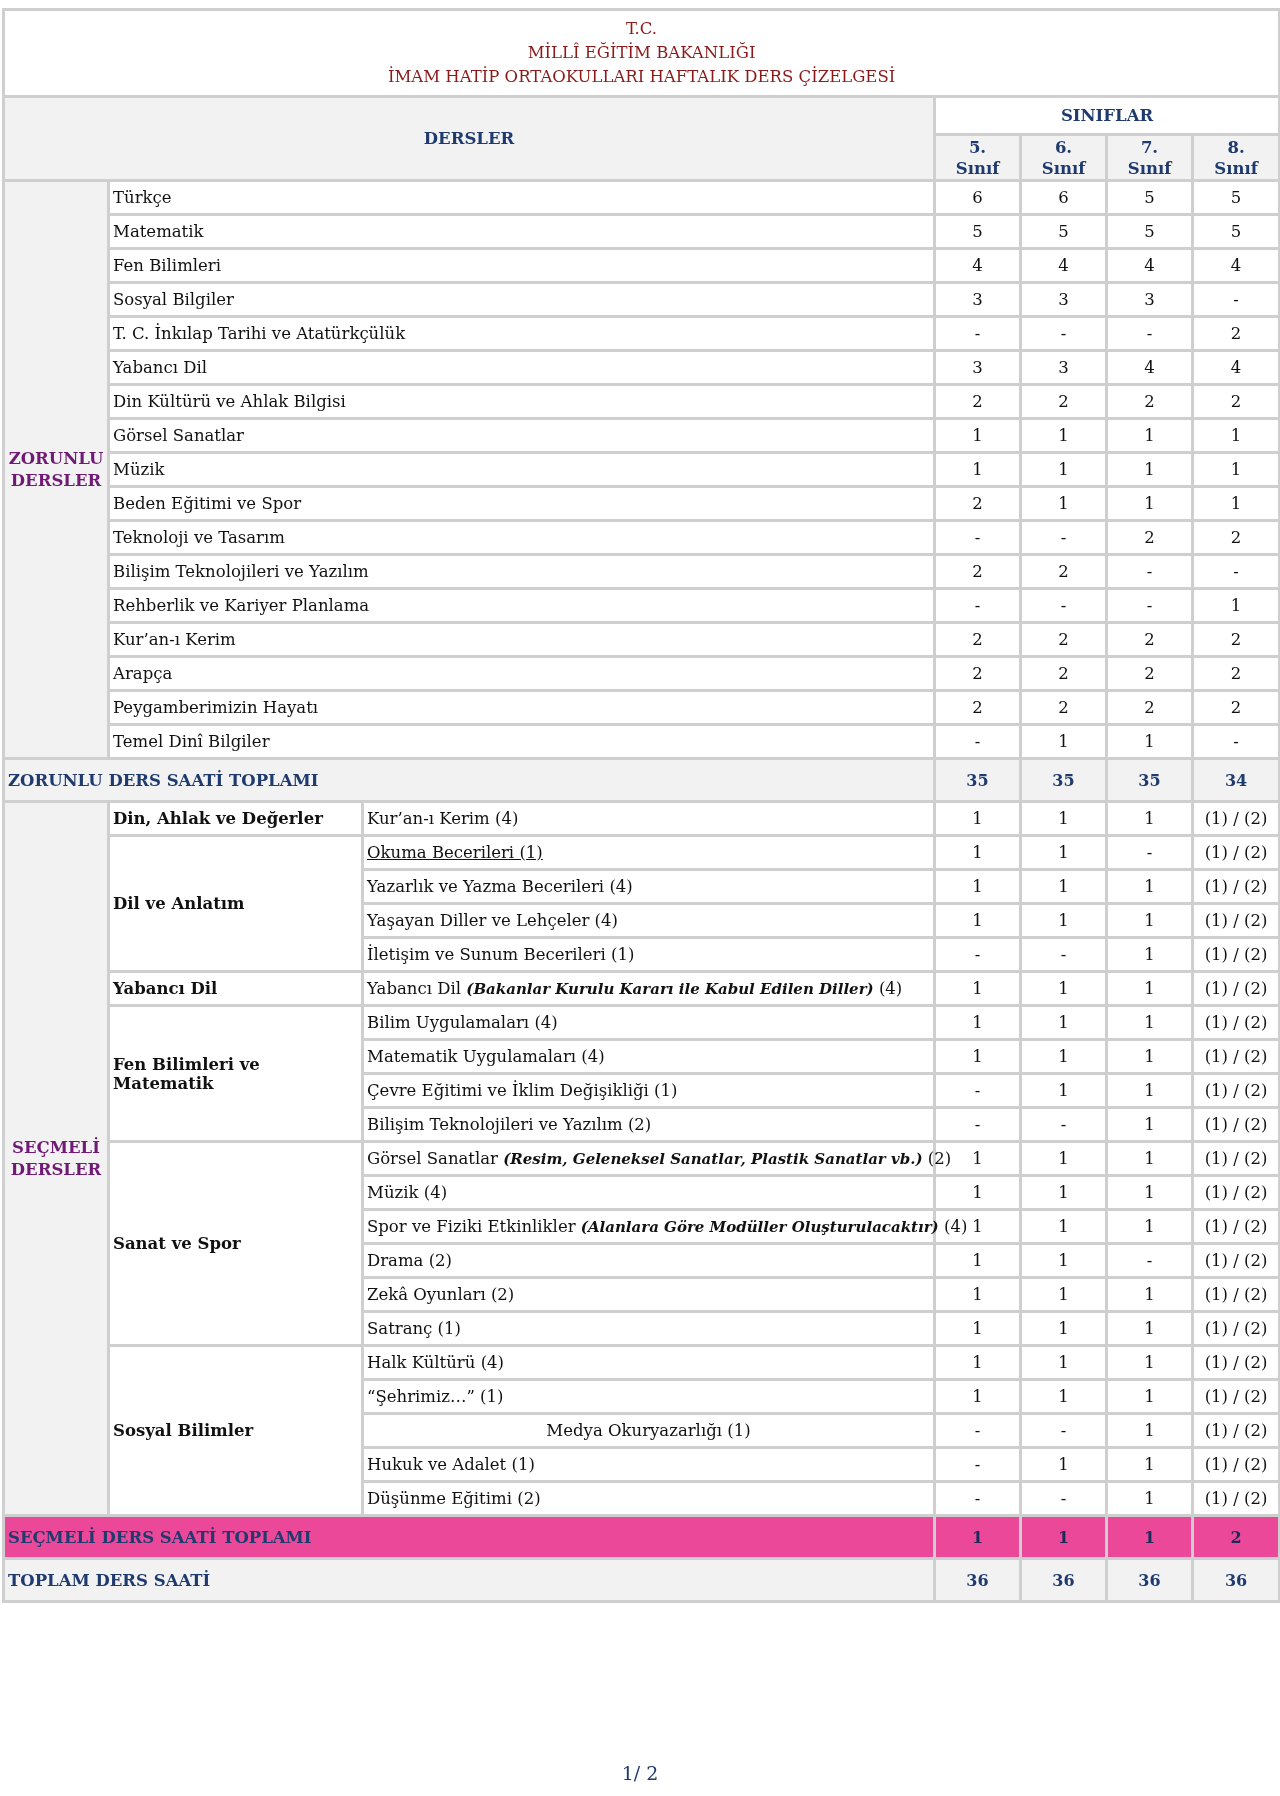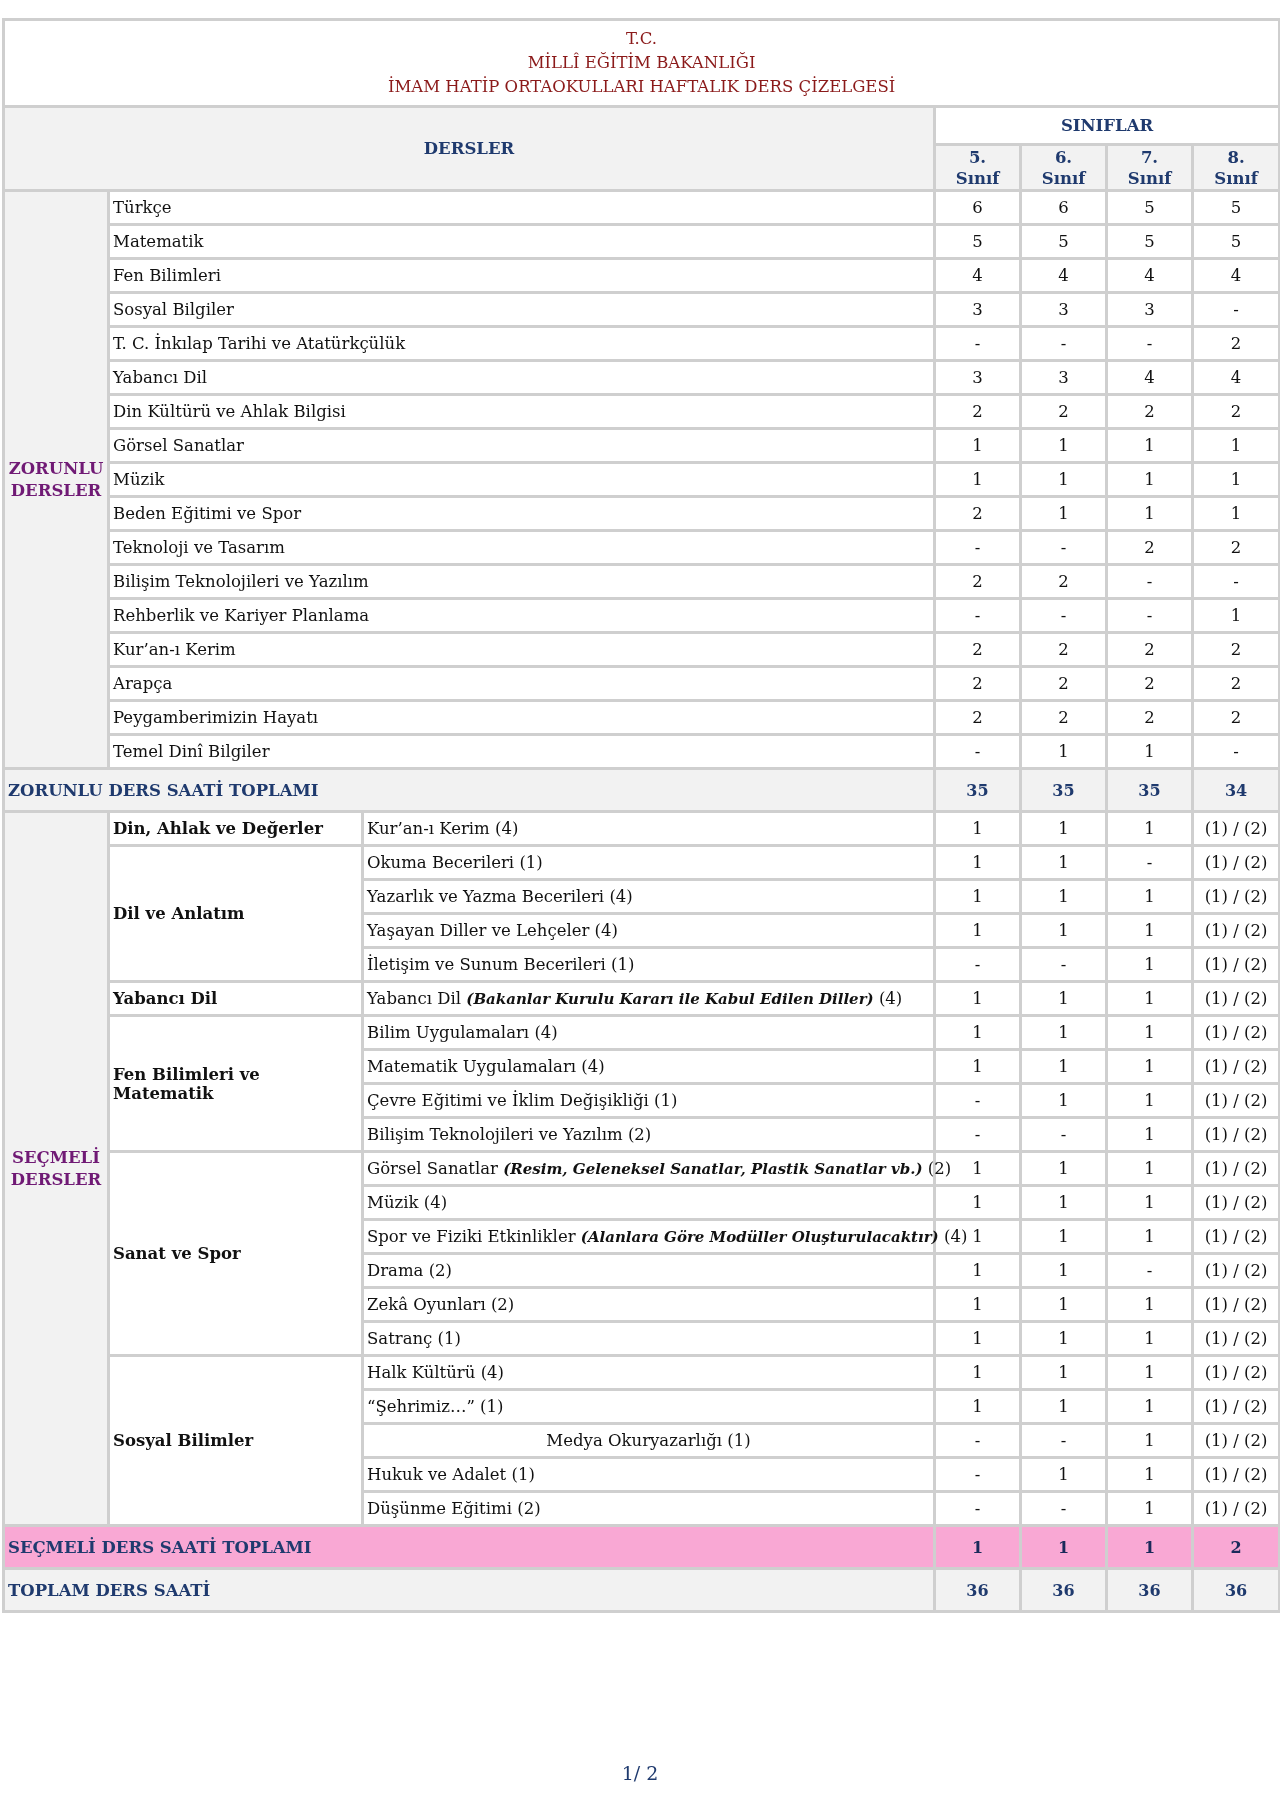--- a/index.html
+++ b/index.html
@@ -1,30 +1,30 @@
 <!DOCTYPE html>
 <html><head>
 <meta charset="utf-8">
 <style>
   html, body { margin:0; padding:0; background:#ffffff; }
   body { width:1280px; height:1796px; position:relative; overflow:hidden;
          font-family:"DejaVu Serif","Liberation Serif",serif; color:#111; }
-  table.grid { position:absolute; left:2px; top:18px; width:1276px; border-collapse:collapse; table-layout:fixed; }
+  table.grid { position:absolute; left:2px; top:8px; width:1276px; border-collapse:collapse; table-layout:fixed; }
   table.grid td { border:3px solid #cfcfcf; padding:0 3px; font-size:16.5px; vertical-align:middle; }
   .title-cell { background:#fff; text-align:center; color:#8b1a1a; font-size:18px; line-height:24px; padding:6px 0 6px 0 !important; height:72px; }
   .hdr { background:#f2f2f2; color:#1f3a6e; font-weight:bold; text-align:center; }
   .hdr-white { background:#fff; color:#1f3a6e; font-weight:bold; text-align:center; font-size:17px; }
   .grade { background:#f2f2f2; color:#1f3a6e; font-weight:bold; text-align:center; font-size:16px; line-height:21px; }
   .group { background:#f2f2f2; color:#701a75; font-weight:bold; text-align:center; font-size:16px; line-height:22px; }
   .course { background:#fff; }
   .cat { background:#fff; font-weight:bold; }
   .num { background:#fff; text-align:center; }
   tr.r td { height:31px; }
   tr.total td { height:40px; background:#f2f2f2; color:#1f3a6e; font-weight:bold; }
-  tr.total.white td { background:#f9a8d4; }
+  tr.total.white td { background:#ec4899; }
   tr.total td.num { text-align:center; color:#1f3a6e; font-size:16px; }
   tr.total.white td.num { color:#1a2a5a; }
   .label-total { font-size:16.5px; }
   i.note { font-style:italic; font-size:15px;font-weight:bold; }
   .page-num { position:absolute; left:0; width:1280px; top:1762px; text-align:center; color:#1f3a6e; font-size:19px; }
 </style>
 </head>
 <body>
 
 <table class="grid">
@@ -204,21 +204,21 @@
         </td>
         <td class="cat" rowspan="1">Din, Ahlak ve Değerler</td>
         <td class="course" style="white-space: pre;"><span>Kur’an-ı Kerim (4)</span></td>
         <td class="num">1</td>
         <td class="num">1</td>
         <td class="num">1</td>
         <td class="num">(1) / (2)</td>
       </tr>
       <tr class="r">
         <td class="cat" rowspan="4">Dil ve Anlatım</td>
-        <td class="course" style="white-space: pre;"><span>Okuma Becerileri (1)</span></td>
+        <td class="course" style="white-space: pre; text-decoration: underline;"><span>Okuma Becerileri (1)</span></td>
         <td class="num">1</td>
         <td class="num">1</td>
         <td class="num">-</td>
         <td class="num">(1) / (2)</td>
       </tr>
       <tr class="r">
         <td class="course" style="white-space: pre;"><span>Yazarlık ve Yazma Becerileri (4)</span></td>
         <td class="num">1</td>
         <td class="num">1</td>
         <td class="num">1</td>

